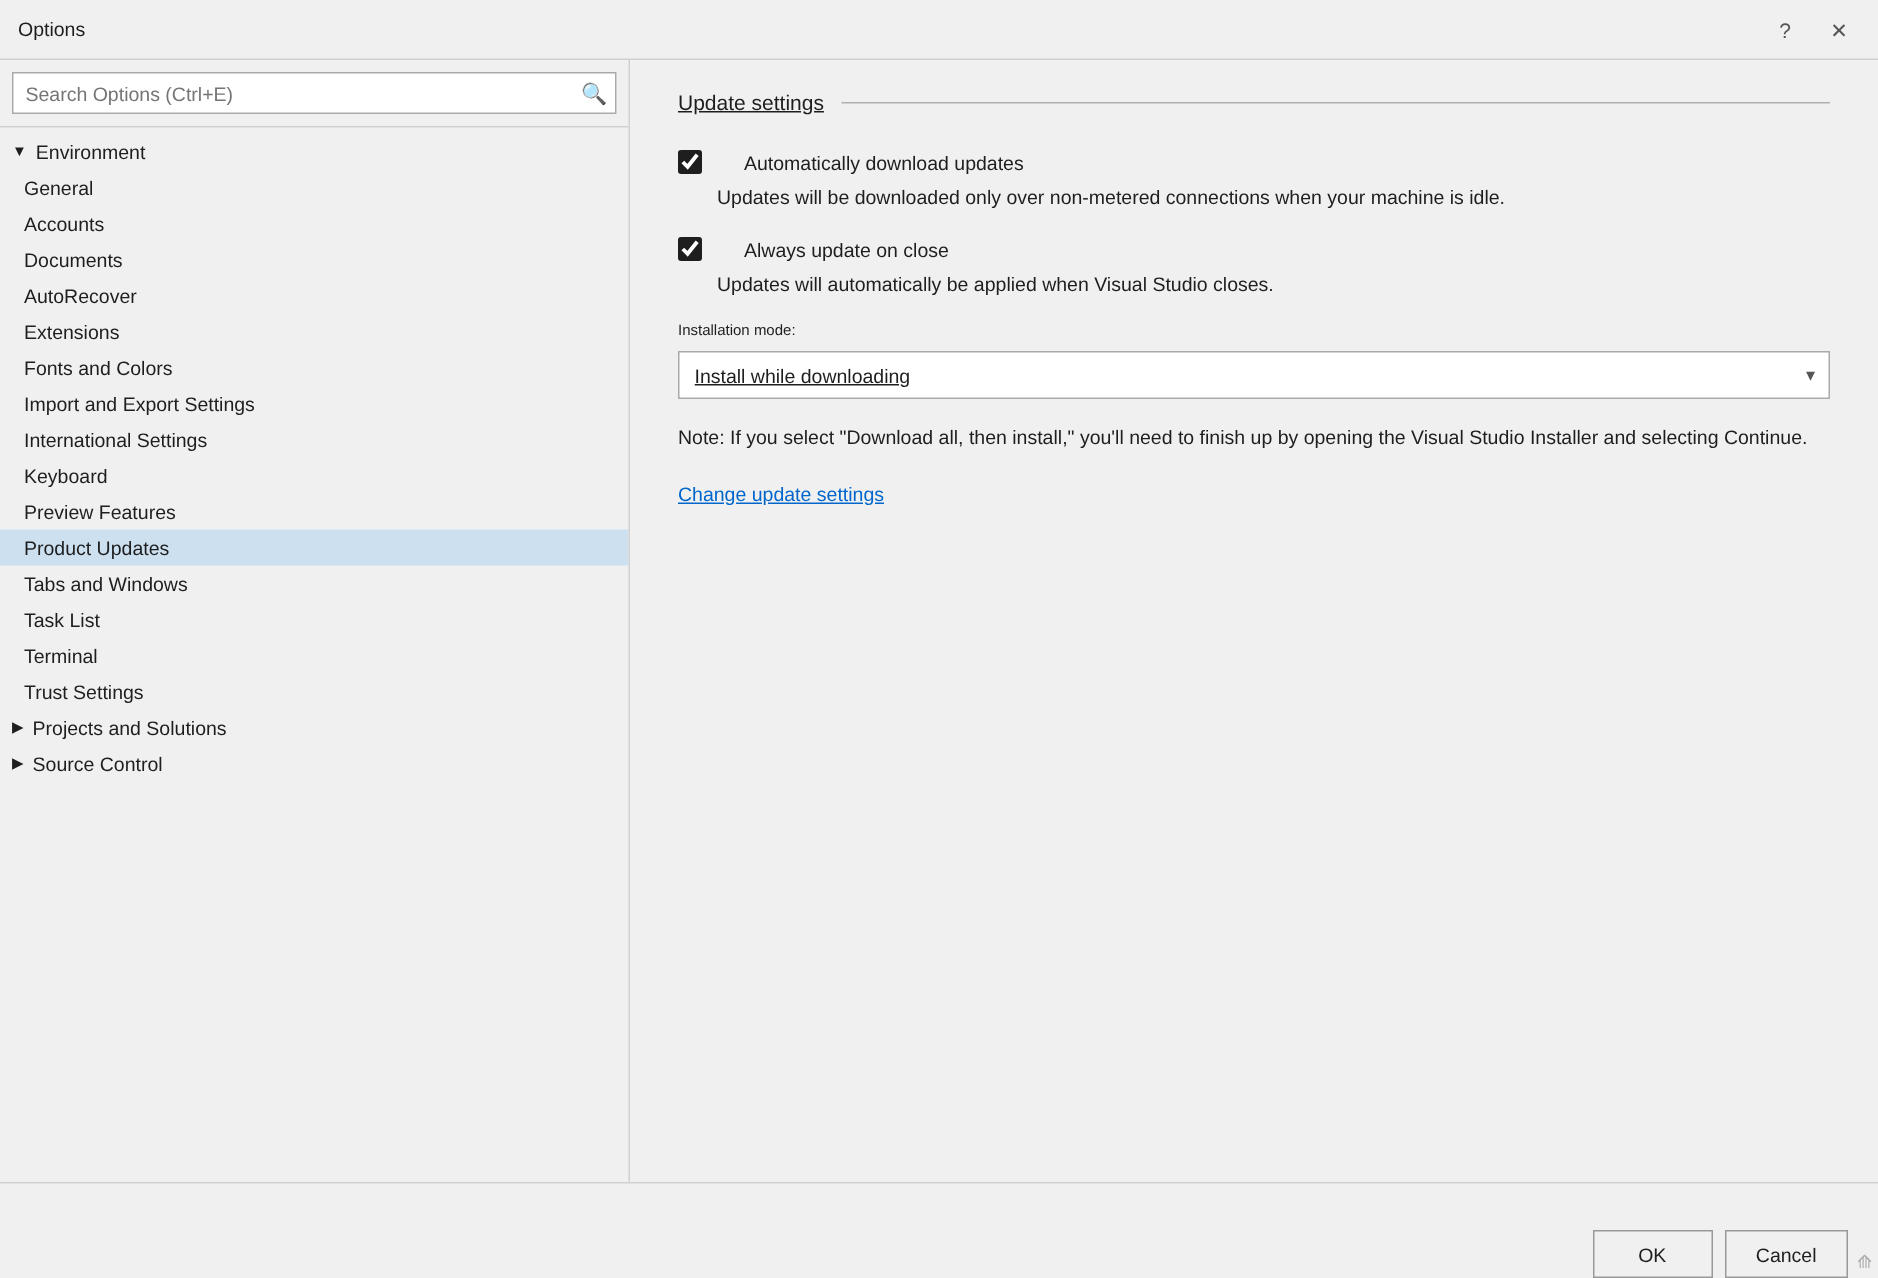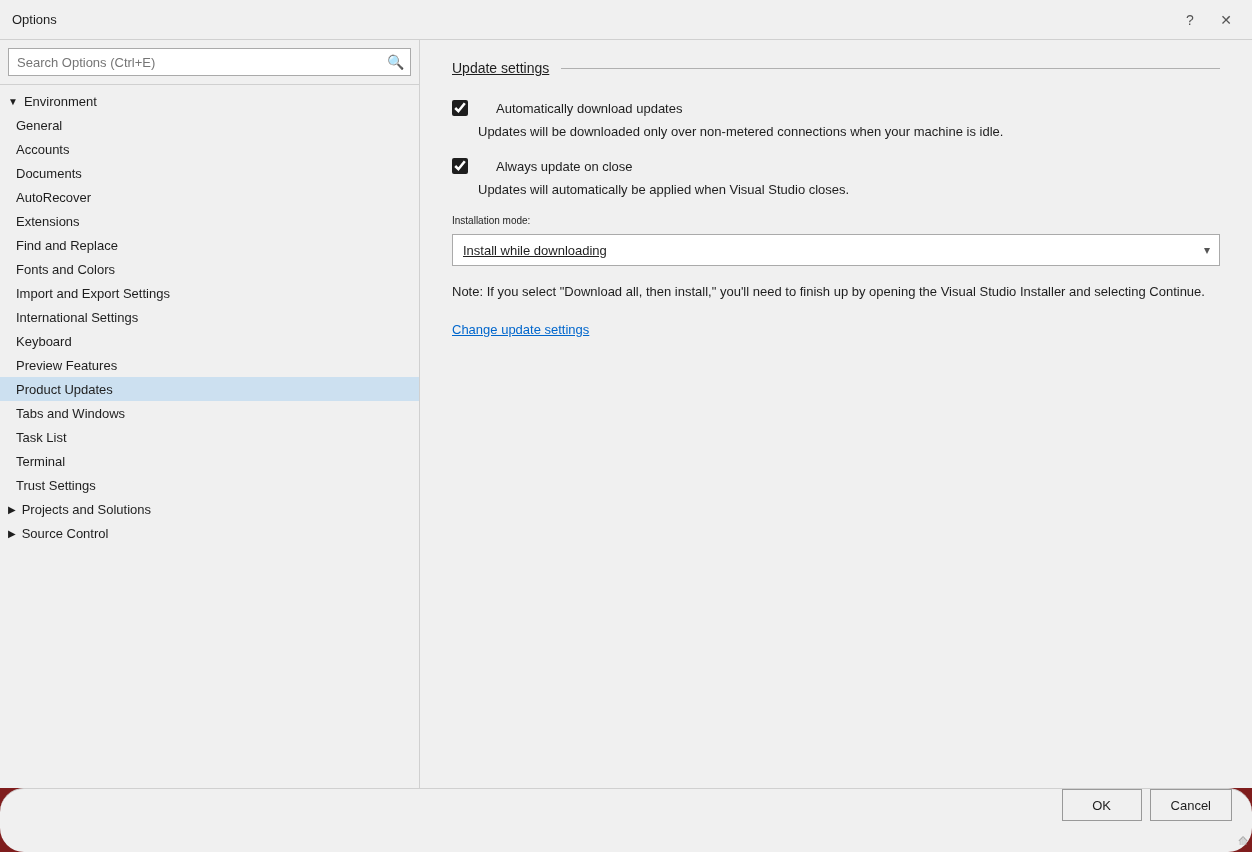--- a/index.html
+++ b/index.html
@@ -220,28 +220,27 @@
       color: #0066cc;
       text-decoration: underline;
       cursor: pointer;
       font-size: 13px;
       margin-top: 20px;
       display: inline-block;
     }
     .footer {
       height: 64px;
       display: flex;
-      align-items: flex-start;
+      align-items: flex-end;
       justify-content: flex-end;
       padding: 0 20px;
       gap: 8px;
       border-top: 1px solid #d0d0d0;
       background: #f0f0f0;
       flex-shrink: 0;
-      border-radius: 24px;
     }
     .footer-btn {
       min-width: 80px;
       height: 32px;
       padding: 0 20px;
       border: 1px solid #999;
       background: #f0f0f0;
       font-size: 13px;
       cursor: pointer;
       color: #1e1e1e;
@@ -296,23 +295,20 @@
         <div class="tree-item child">
           <span>Documents</span>
         </div>
         <div class="tree-item child">
           <span>AutoRecover</span>
         </div>
         <div class="tree-item child">
           <span>Extensions</span>
         </div>
         <div class="tree-item child">
-          <span>Find and Replace</span>
-        </div>
-        <div class="tree-item child">
           <span>Fonts and Colors</span>
         </div>
         <div class="tree-item child">
           <span>Import and Export Settings</span>
         </div>
         <div class="tree-item child">
           <span>International Settings</span>
         </div>
         <div class="tree-item child">
           <span>Keyboard</span>

